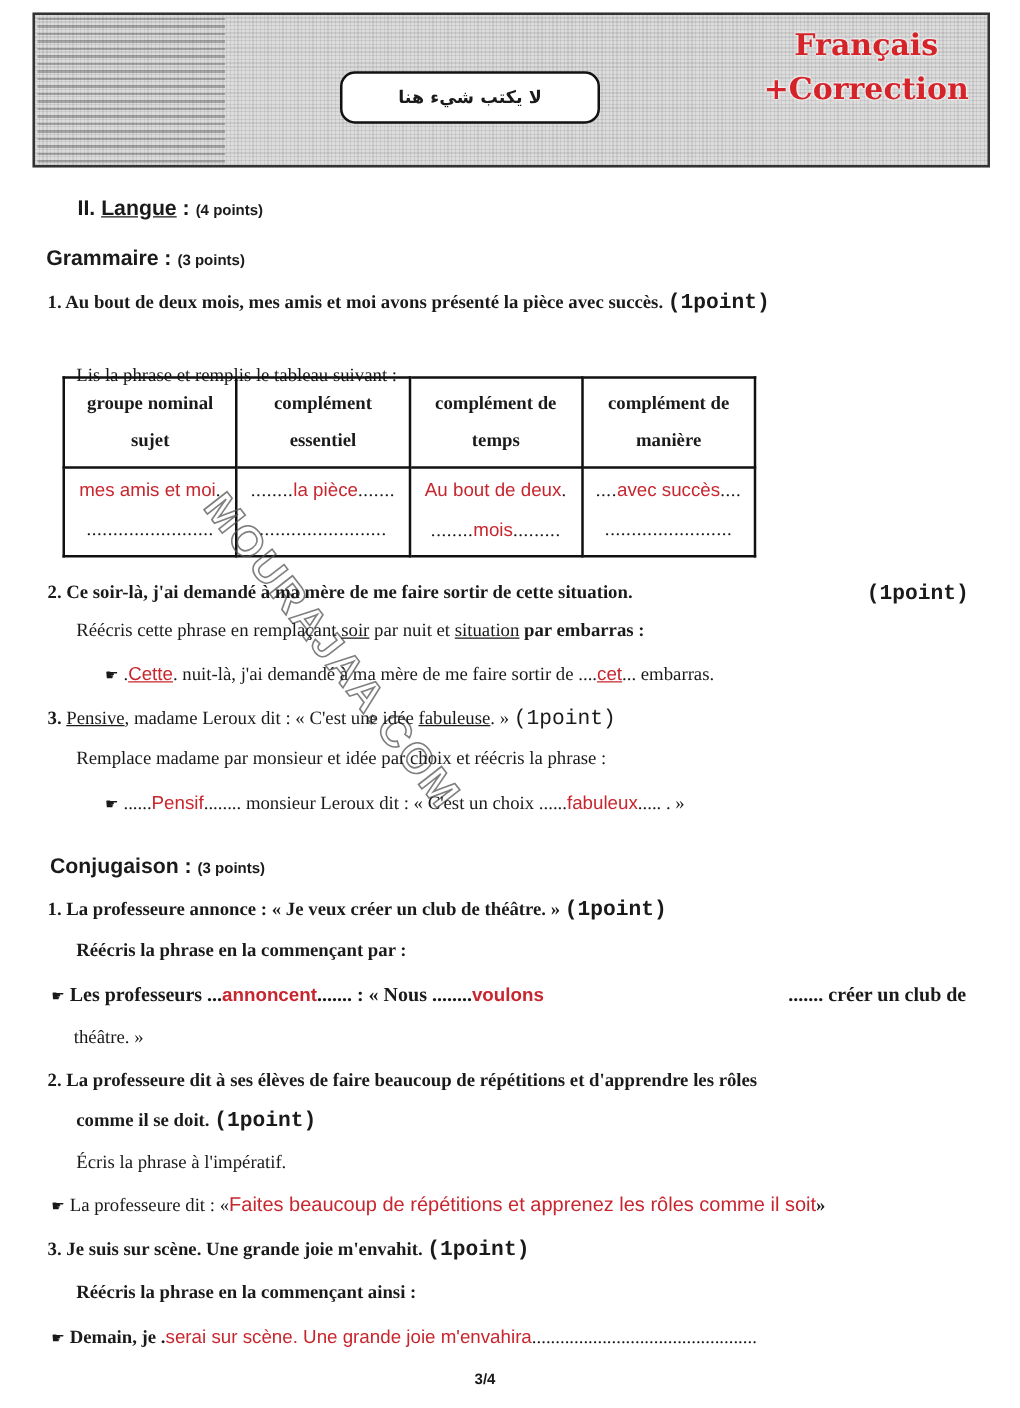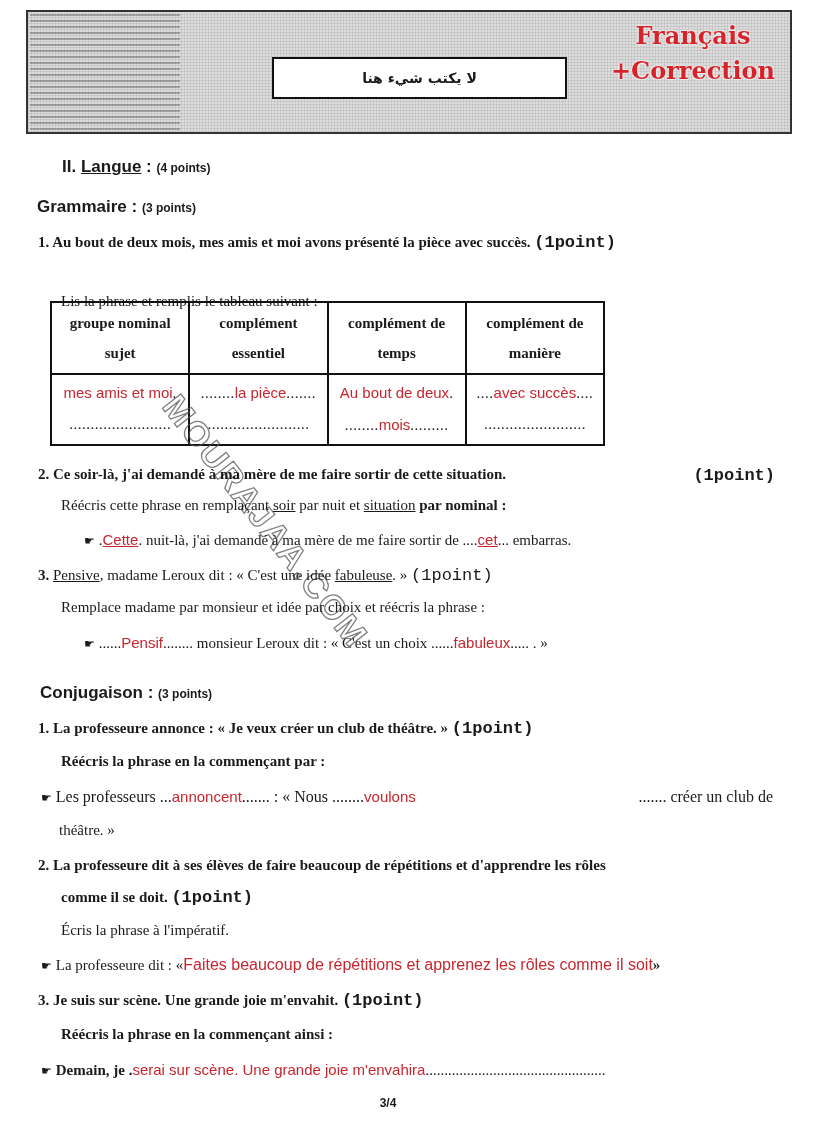--- a/index.html
+++ b/index.html
@@ -13,22 +13,22 @@
     background-image:
       repeating-linear-gradient(0deg, rgba(0,0,0,0.08) 0 1px, transparent 1px 3px),
       repeating-linear-gradient(90deg, rgba(0,0,0,0.07) 0 1px, transparent 1px 3px);
     box-sizing: border-box;
   }
   .header-dark {
     left: 30px; top: 14px; width: 150px; height: 116px;
     background-image: repeating-linear-gradient(0deg, rgba(60,60,60,0.35) 0 2px, transparent 2px 6px);
   }
   .arabic-box {
-    left: 272px; top: 57px; width: 295px; height: 42px;
-    border: 2px solid #111; border-radius: 0; background: #fff;
+    left: 272px; top: 57px; width: 208px; height: 42px;
+    border: 2px solid #111; border-radius: 12px; background: #fff;
     display: flex; align-items: center; justify-content: center;
     font-family: "DejaVu Sans", sans-serif; font-weight: bold; font-size: 14px; direction: rtl;
     box-sizing: border-box;
   }
   .brand {
     left: 598px; top: 18px; width: 190px; text-align: center;
     font-family: "DejaVu Serif", serif; font-weight: bold; color: #d4242a;
     font-size: 24px; line-height: 35px;
     text-shadow: 0 0 2px #fff, 0 0 3px #fff;
   }
@@ -119,21 +119,21 @@
 
 <div class="abs watermark">MOURAJAA.COM</div>
 
 <div class="abs q" style="left:38px; top:466px; width:737px;">
   <div class="just">
     <span><span>2.</span> <span>Ce soir-là, j'ai demandé à ma mère de me faire sortir de cette situation.</span></span>
     <span class="pts">(1point)</span>
   </div>
 </div>
 <div class="abs inst" style="left:61px; top:497px;">
-  <span>Réécris cette phrase en remplaçant </span><span class="u">soir</span><span> par nuit et </span><span class="u">situation</span><span style="font-weight:bold;"> par nominal :</span>
+  <span>Réécris cette phrase en remplaçant </span><span class="u">soir</span><span> par nuit et </span><span class="u">situation</span><span style="font-weight:bold;"> par embarras :</span>
 </div>
 <div class="abs inst" style="left:84px; top:531px;">
   <span class="hand">☛</span><span>.</span><span class="ans u">Cette</span><span>. nuit-là, j'ai demandé à ma mère de me faire sortir de ....</span><span class="ans u">cet</span><span>... embarras.</span>
 </div>
 
 <div class="abs q" style="left:38px; top:566px;">
   <span>3.</span>
   <span style="font-weight:normal;"><span class="u">Pensive</span><span>, madame Leroux dit : « C'est une idée </span><span class="u">fabuleuse</span><span>. »</span></span>
   <span class="pts" style="font-weight:normal;">(1point)</span>
 </div>
@@ -146,21 +146,21 @@
   <span>Conjugaison :</span>
   <span class="pts">(3 points)</span>
 </div>
 
 <div class="abs q" style="left:38px; top:719px;">
   <span>1.</span>
   <span>La professeure annonce : « Je veux créer un club de théâtre. »</span>
   <span class="pts">(1point)</span>
 </div>
 <div class="abs inst" style="left:61px; top:753px; font-weight:bold;">Réécris la phrase en la commençant par :</div>
-<div class="abs inst" style="left:41px; top:788px; width:732px; font-size:16px;">
+<div class="abs inst" style="left:41px; top:788px; width:732px; font-size:16px;font-weight:bold;">
   <div class="just">
     <span><span class="hand">☛</span><span>Les professeurs ...</span><span class="ans">annoncent</span><span>....... : « Nous ........</span><span class="ans">voulons</span></span>
     <span>....... créer un club de</span>
   </div>
 </div>
 <div class="abs inst" style="left:59px; top:822px;">théâtre. »</div>
 
 <div class="abs q" style="left:38px; top:857px;">
   <span>2.</span>
   <span>La professeure dit à ses élèves de faire beaucoup de répétitions et d'apprendre les rôles</span>

